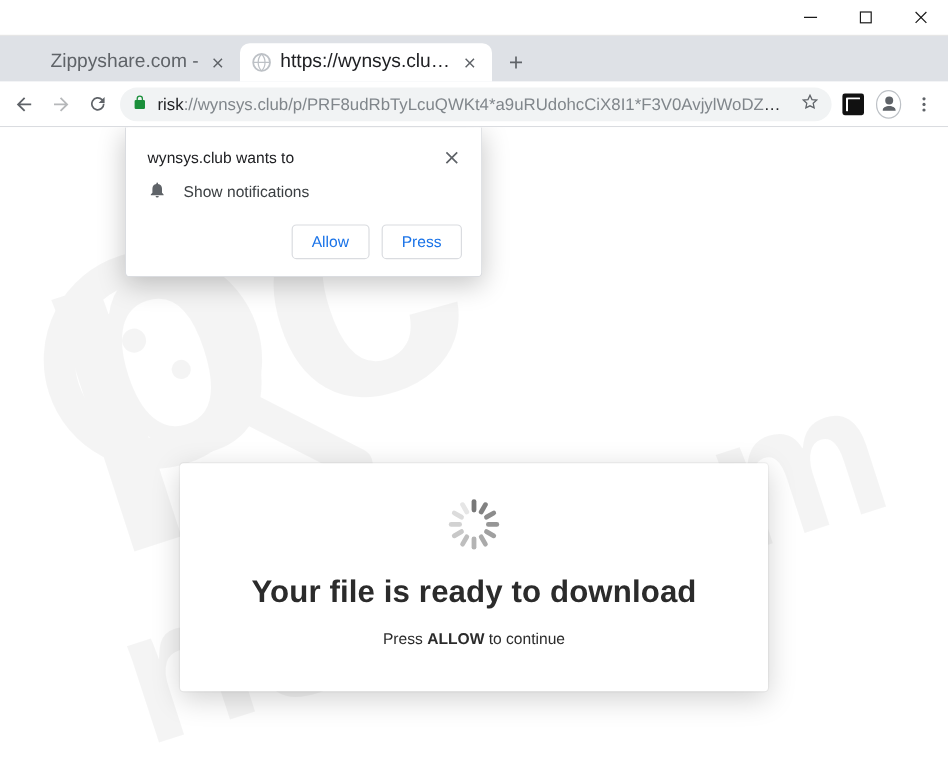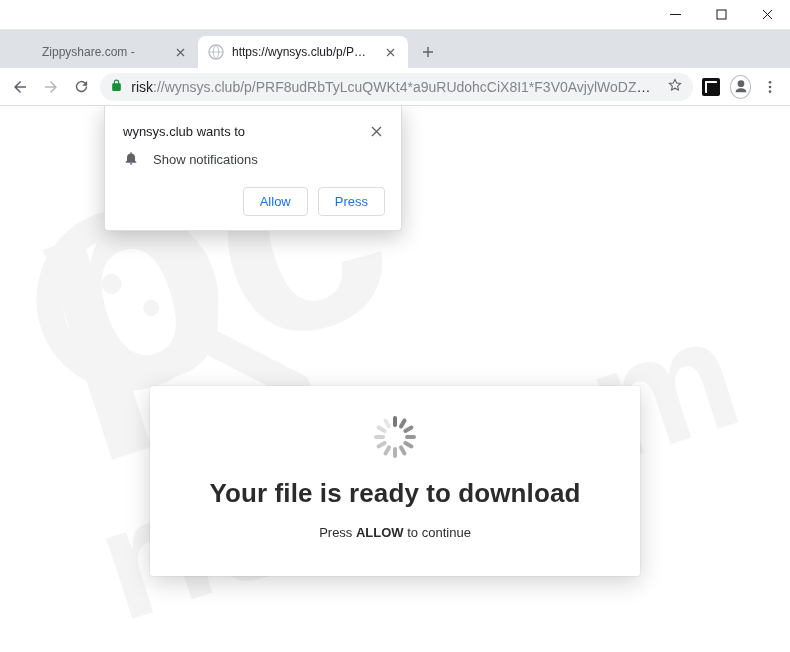--- a/index.html
+++ b/index.html
@@ -6,21 +6,21 @@
     html, body { width: 790px; height: 652px; overflow: hidden; }
     body { background: #fff; position: relative; }
 
     
     .titlebar { height: 30px; background: #fff; display: flex; justify-content: flex-end; align-items: stretch; border-bottom: 1px solid #e6e6e6; }
     .titlebar .ctrl { width: 46px; display: flex; align-items: center; justify-content: center; color: #1a1a1a; cursor: default; }
     .titlebar .ctrl svg { width: 11px; height: 11px; }
 
     
     .tabstrip { height: 38px; background: #dee1e6; display: flex; align-items: flex-end; padding: 6px 8px 0 8px; gap: 0; }
-    .tab { height: 32px; border-radius: 8px 8px 0 0; display: flex; align-items: center; gap: 8px; padding: 0 10px; font-size: 12px; color: #5f6368; max-width: 210px; min-width: 190px; overflow: hidden; position: relative; }
+    .tab { height: 32px; border-radius: 8px 8px 0 0; display: flex; align-items: center; gap: 8px; padding: 0 10px; font-size: 16px; color: #5f6368; max-width: 210px; min-width: 190px; overflow: hidden; position: relative; }
     .tab .favicon { width: 16px; height: 16px; flex: 0 0 16px; }
     .tab .title { flex: 1 1 auto; white-space: nowrap; overflow: hidden; text-overflow: ellipsis; }
     .tab .tabclose { flex: 0 0 auto; width: 16px; height: 16px; display: flex; align-items: center; justify-content: center; color: #5f6368; border-radius: 50%; }
     .tab.inactive { background: transparent; }
     .tab.active   { background: #fff; color: #202124; }
     .newtab { width: 28px; height: 28px; margin-left: 6px; margin-bottom: 2px; border-radius: 50%; display: flex; align-items: center; justify-content: center; color: #5f6368; }
 
     
     .toolbar { height: 38px; background: #fff; display: flex; align-items: center; gap: 6px; padding: 0 8px; border-bottom: 1px solid #dadce0; }
     .tb-btn { width: 28px; height: 28px; border-radius: 50%; display: flex; align-items: center; justify-content: center; color: #5f6368; }

